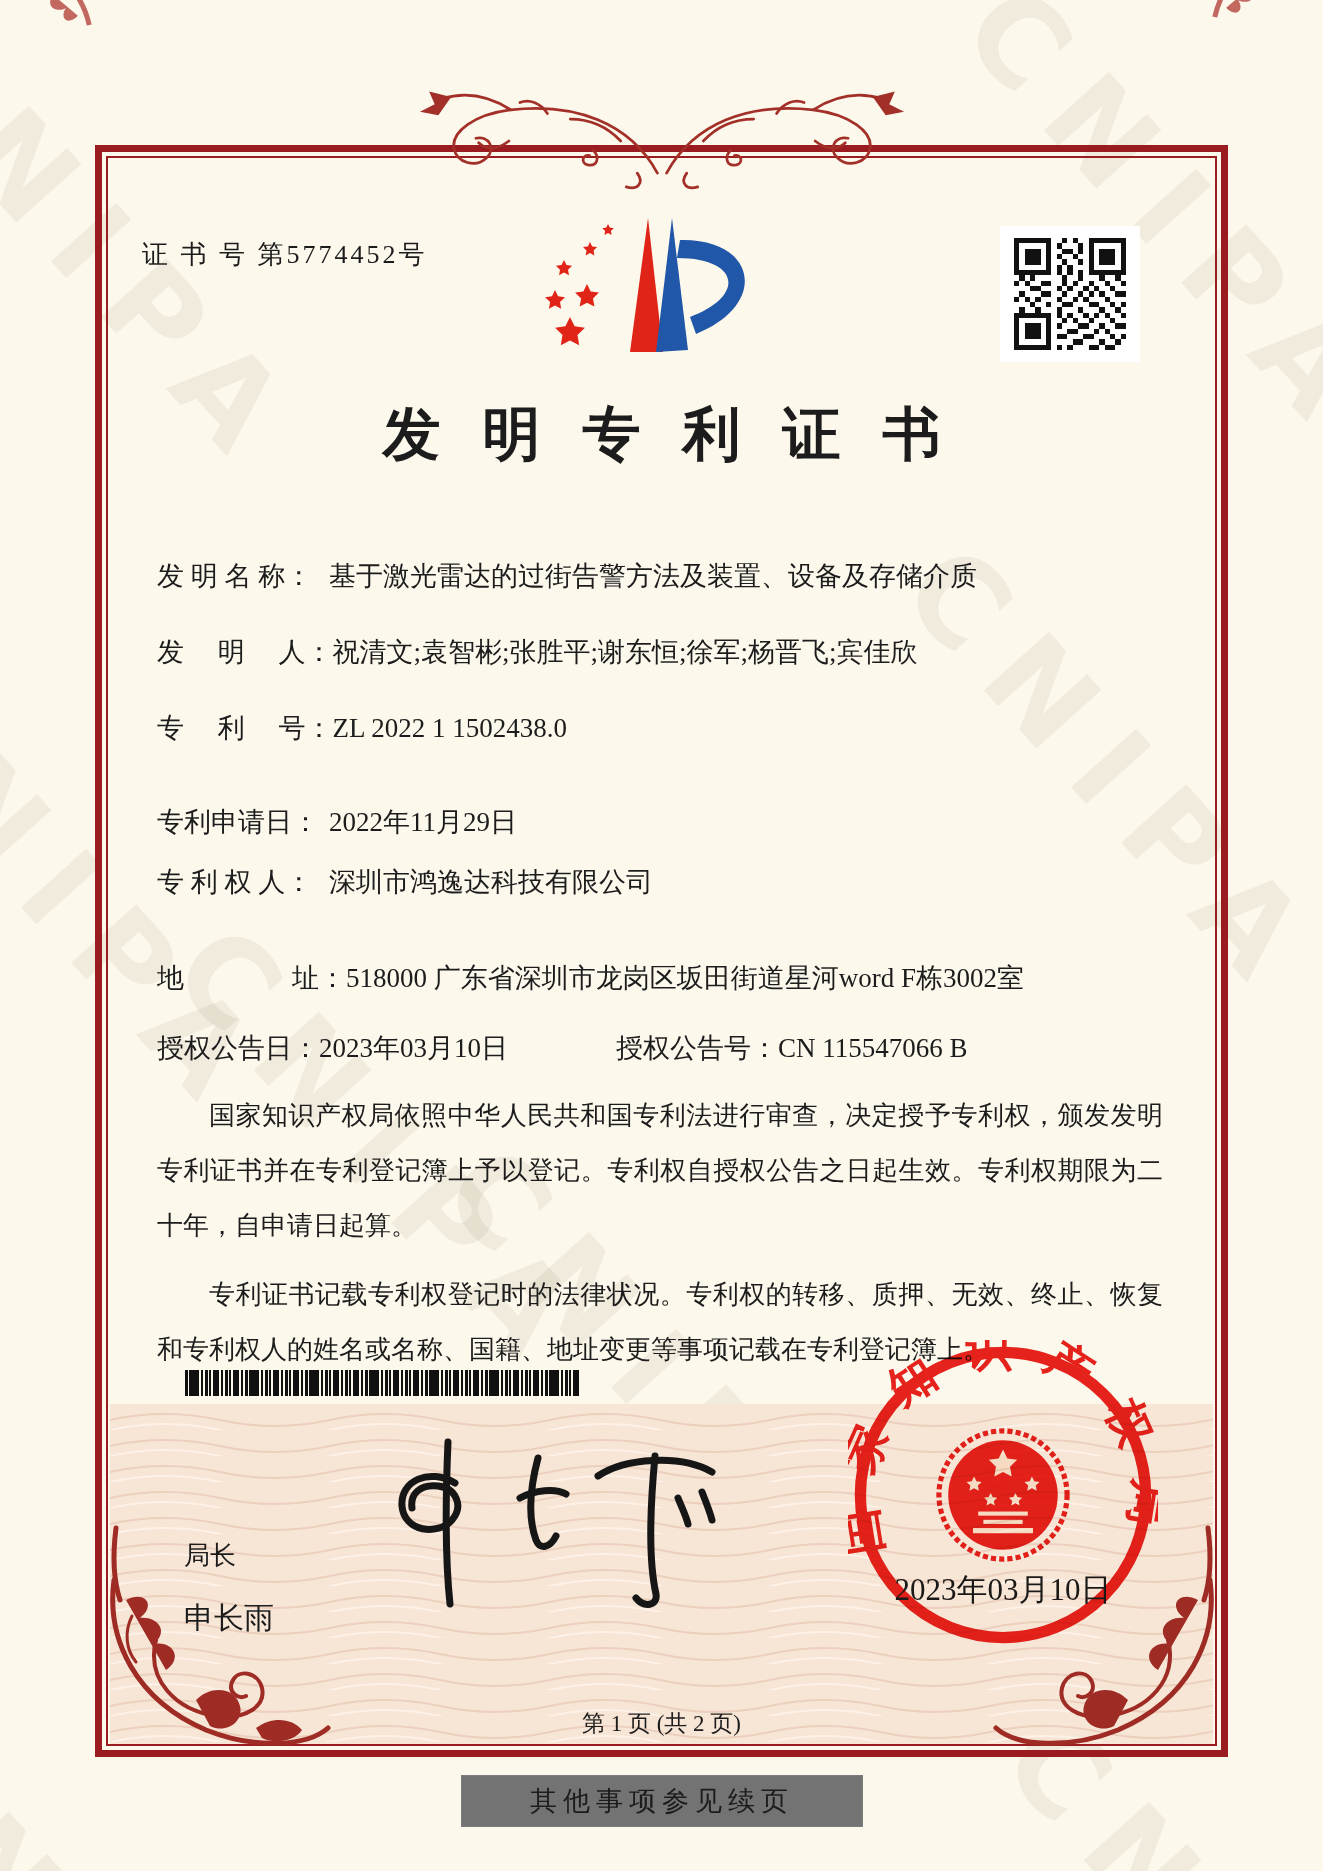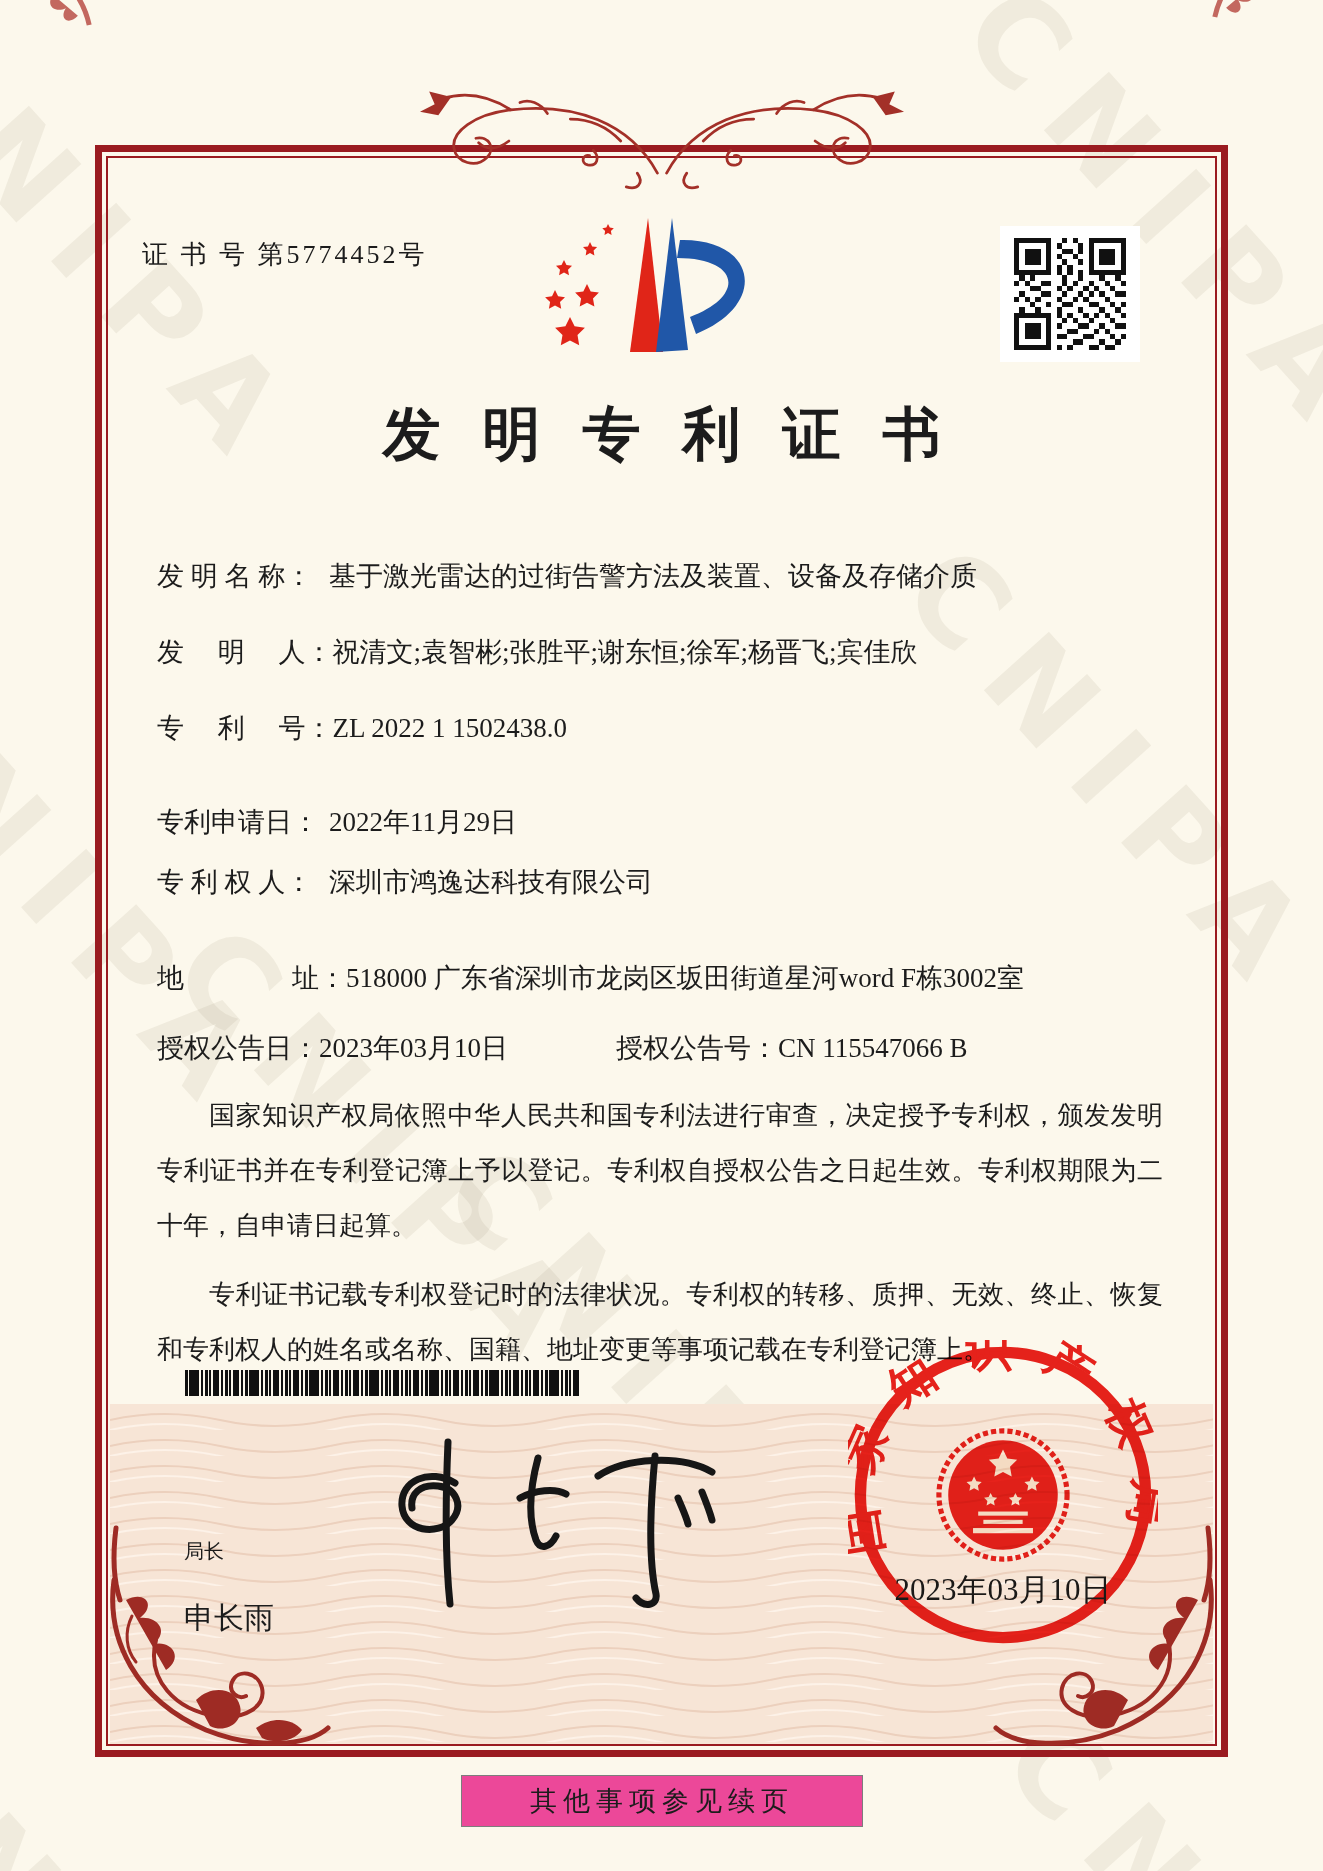--- a/index.html
+++ b/index.html
@@ -55,30 +55,30 @@
   .body-text p{margin:0 12px 14px 0; text-indent:2em;}
   
   .barcode{
     position:absolute; left:185px; top:1370px; width:396px; height:26px; z-index:4;
     background-image:
       repeating-linear-gradient(90deg,#101010 0 2px,transparent 2px 4px),
       repeating-linear-gradient(90deg,#101010 0 3px,transparent 3px 10px),
       repeating-linear-gradient(90deg,transparent 0 6px,#101010 6px 8px,transparent 8px 15px);
   }
   .director-title{position:absolute; left:184px; top:1538px; z-index:4;
-    font-family:"Liberation Sans","DejaVu Sans",sans-serif; font-size:20px; font-weight:500;}
+    font-family:"Liberation Sans","DejaVu Sans",sans-serif; font-size:26px; font-weight:500;}
   .director-name{position:absolute; left:184px; top:1598px; z-index:4;
     font-family:"Liberation Sans","DejaVu Sans",sans-serif; font-size:30px; font-weight:500;}
   .signature{position:absolute; left:360px; top:1428px; z-index:4;}
   .seal{position:absolute; left:848px; top:1340px; z-index:5; mix-blend-mode:multiply;}
   .page-footer{position:absolute; left:95px; width:1133px; top:1708px; z-index:4;
     text-align:center; font-size:23px;}
   .note-box{
     position:absolute; left:461px; top:1775px; width:400px; height:50px; z-index:4;
-    background:#ec4899; border:1px solid #7d7d7d;
+    background:#737373; border:1px solid #7d7d7d;
     display:flex; align-items:center; justify-content:center;
     font-size:27px; letter-spacing:6px;
   }
 </style>
 </head>
 <body>
 
 <div class="page">
 
   <div class="wm" style="left:-40px; top:-6px;">CNIPA</div>
@@ -276,18 +276,19 @@
       <path fill="#fcf4e8" d="M178 132 l2.3 4.6 5.1 0.7 -3.7 3.6 0.9 5 -4.6 -2.4 -4.5 2.4 0.9 -5 -3.7 -3.6 5.1 -0.7 z"></path>
       <path fill="#fcf4e8" d="M138 148 l2 4 4.4 0.6 -3.2 3.1 0.8 4.4 -4 -2.1 -3.9 2.1 0.8 -4.4 -3.2 -3.1 4.4 -0.6 z"></path>
       <path fill="#fcf4e8" d="M162 148 l2 4 4.4 0.6 -3.2 3.1 0.8 4.4 -4 -2.1 -3.9 2.1 0.8 -4.4 -3.2 -3.1 4.4 -0.6 z"></path>
       <rect x="126" y="166" width="48" height="4" fill="#fcf4e8"></rect>
       <rect x="131" y="174" width="38" height="4" fill="#fcf4e8"></rect>
       <rect x="121" y="182" width="58" height="5" fill="#fcf4e8"></rect>
     </g>
     <text x="150" y="252" text-anchor="middle" font-size="30" fill="#1b1b1b" font-family="Liberation Serif, DejaVu Serif, serif">2023年03月10日</text>
   </svg>
 
+  <div class="page-footer">第 1 页 (共 2 页)</div>
 
   <div class="note-box">
     <span>其他事项参见续页</span>
   </div>
 
 </div>
 
 </body></html>

